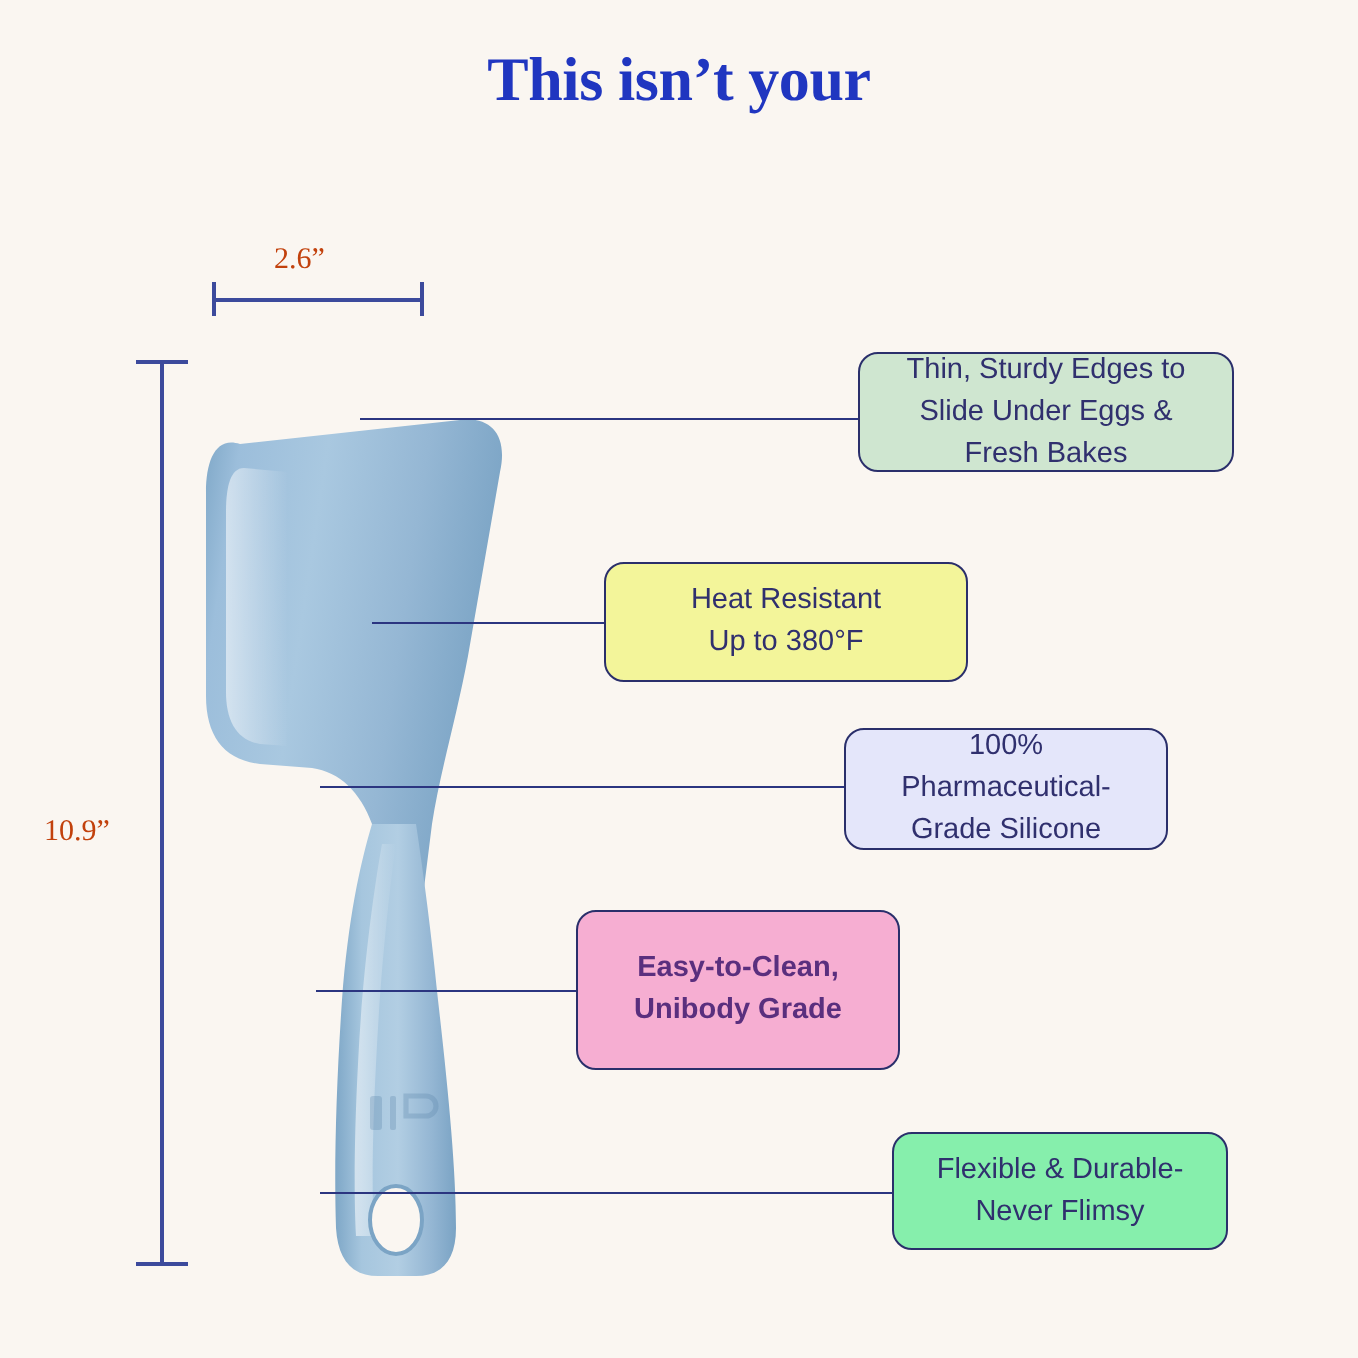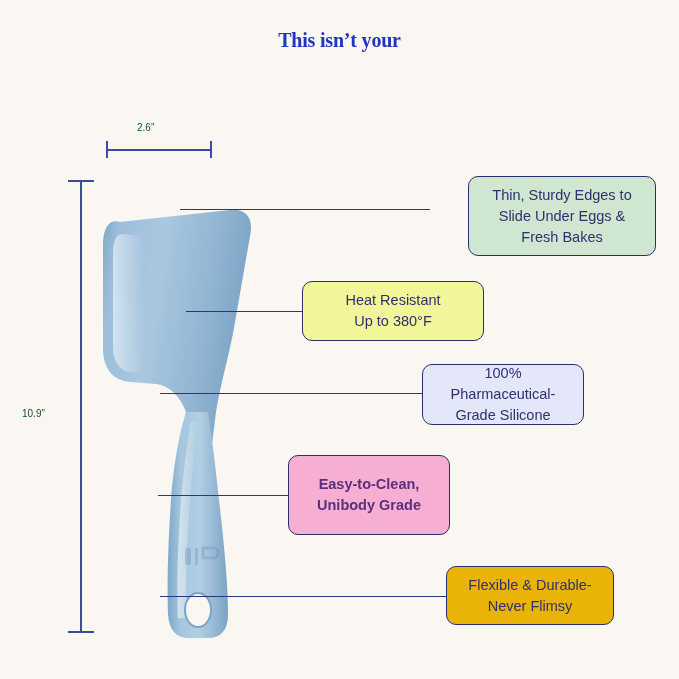--- a/index.html
+++ b/index.html
@@ -18,41 +18,41 @@
 
   
   #title {
     position: absolute;
     left: 0;
     top: 22px;
     width: 679px;
     text-align: center;
     font-family: "Liberation Serif", serif;
     font-weight: bold;
-    font-size: 20px;
+    font-size: 31px;
     line-height: 36px;
     color: #2036c0;
     letter-spacing: -0.2px;
   }
   #title .l2 { display:block; }
 
   
   .dim-line-h {
     position: absolute;
     background: #3c4a9c;
   }
   .dim-cap {
     position: absolute;
     background: #3c4a9c;
   }
   .dim-label {
     position: absolute;
-    font-family: Liberation Sans, sans-serif;
-    font-size: 10px;
-    color: #14532d;
+    font-family: Liberation Serif, serif;
+    font-size: 15px;
+    color: #c2410c;
     white-space: nowrap;
   }
 
   
   .connector {
     position: absolute;
     height: 1.4px;
     background: #2b3580;
   }
 
@@ -172,21 +172,21 @@
 
     <ellipse cx="140" cy="450" rx="13" ry="17" fill="#faf6f1" stroke="#7ba4c5" stroke-width="2"></ellipse>
   </svg>
 
   <div class="connector" style="left:180px; top:209px; width:250px;"></div>
   <div class="connector" style="left:186px; top:311px; width:117px;"></div>
   <div class="connector" style="left:160px; top:393px; width:263px;"></div>
   <div class="connector" style="left:158px; top:495px; width:131px;"></div>
   <div class="connector" style="left:160px; top:596px; width:286px;"></div>
 
-  <div class="callout" id="c0" style="left: 429px; top: 176px; width: 188px; height: 80px; background: rgb(207, 230, 208); border-color: rgb(42, 47, 107); color: rgb(48, 48, 110); margin-left: 39px;">
+  <div class="callout" id="c0" style="left: 429px; top: 176px; width: 188px; height: 60px; background: rgb(207, 230, 208); border-color: rgb(42, 47, 107); color: rgb(48, 48, 110);">
     <div>
       <div>Thin, Sturdy Edges to</div>
       <div>Slide Under Eggs &amp;</div>
       <div>Fresh Bakes</div>
     </div>
   </div>
 
   <div class="callout" id="c1" style="left: 302px; top: 281px; width: 182px; height: 60px; background: rgb(243, 245, 154); border-color: rgb(42, 47, 107); color: rgb(48, 48, 110);">
     <div>
       <div>Heat Resistant</div>
@@ -201,20 +201,20 @@
     </div>
   </div>
 
   <div class="callout" id="c3" style="left: 288px; top: 455px; width: 162px; height: 80px; background: rgb(246, 174, 210); border-color: rgb(42, 47, 107); color: rgb(90, 47, 126); font-weight: bold;">
     <div>
       <div>Easy-to-Clean,</div>
       <div>Unibody Grade</div>
     </div>
   </div>
 
-  <div class="callout" id="c4" style="left: 446px; top: 566px; width: 168px; height: 59px; background: #eab308; border-color: rgb(42, 47, 107); color: rgb(48, 48, 110);">
+  <div class="callout" id="c4" style="left: 446px; top: 566px; width: 168px; height: 59px; background: #86efac; border-color: rgb(42, 47, 107); color: rgb(48, 48, 110);">
     <div>
       <div>Flexible &amp; Durable-</div>
       <div>Never Flimsy</div>
     </div>
   </div>
 
 </div>
 
 </body></html>

